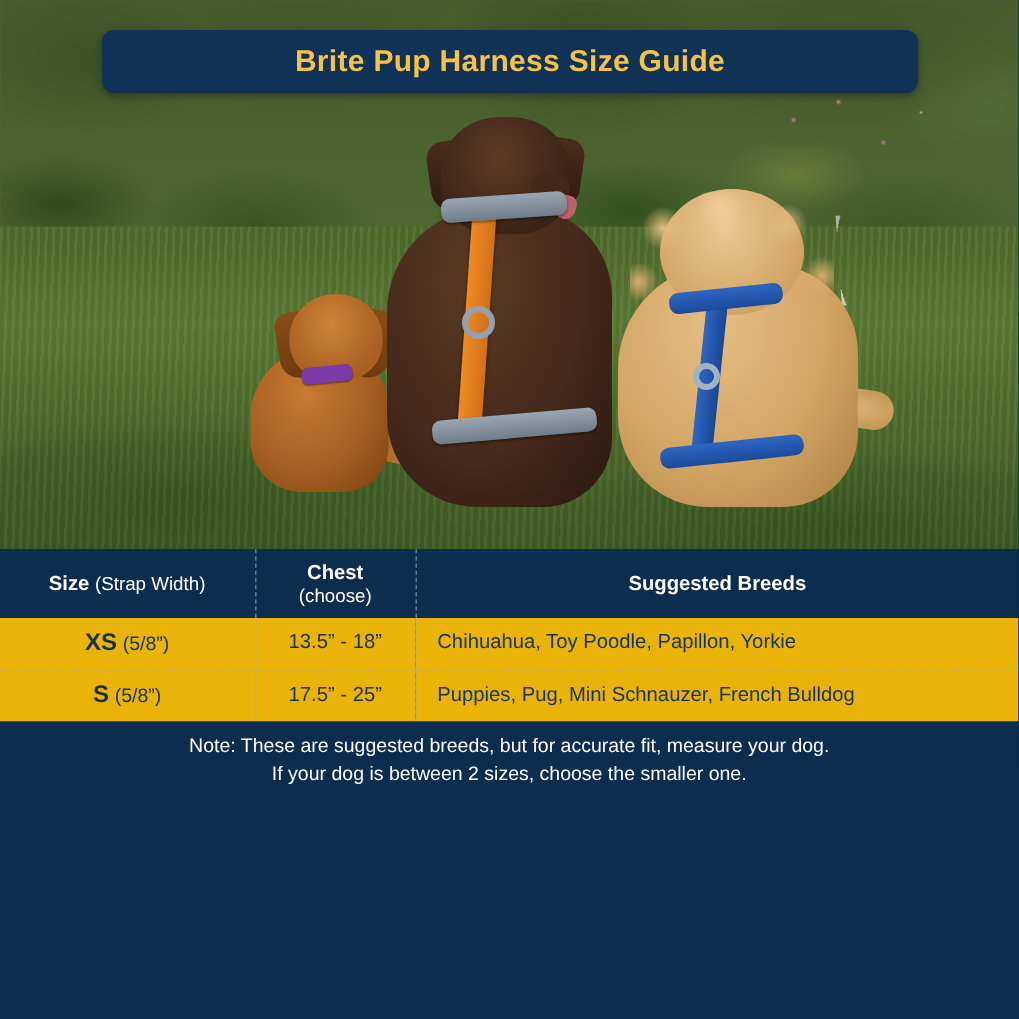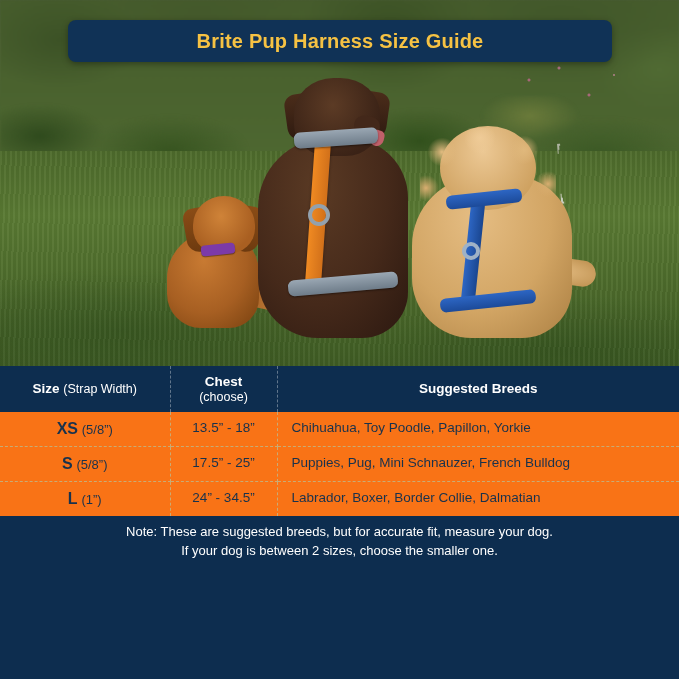--- a/index.html
+++ b/index.html
@@ -257,21 +257,21 @@
     border-right: 1px dashed rgba(255,255,255,.35);
     line-height: 1.15;
   }
   thead th:last-child { border-right: none; }
   th .sub { font-weight: normal; font-size: 12.5px; }
   .col-size { width: 170px; }
   .col-chest { width: 107px; }
   .col-breeds { width: 402px; }
 
   tbody td {
-    background: #f97316;
+    background: #eab308;
     color: #18324d;
     font-size: 13.5px;
     padding: 7px 8px;
     border-bottom: 1px dashed #c9ab74;
     border-right: 1px dashed #c9ab74;
     vertical-align: middle;
     line-height: 1.25;
   }
   tbody tr:last-child td { border-bottom: none; }
   tbody td:last-child { border-right: none; }
@@ -368,28 +368,20 @@
           <td class="breeds">Chihuahua, Toy Poodle, Papillon, Yorkie</td>
         </tr>
         <tr>
           <td class="size">
             <span class="lbl">S</span>
             <span class="w">(5/8”)</span>
           </td>
           <td class="chest">17.5” - 25”</td>
           <td class="breeds">Puppies, Pug, Mini Schnauzer, French Bulldog</td>
         </tr>
-        <tr>
-          <td class="size">
-            <span class="lbl">L</span>
-            <span class="w">(1”)</span>
-          </td>
-          <td class="chest">24” - 34.5”</td>
-          <td class="breeds">Labrador, Boxer, Border Collie, Dalmatian</td>
-        </tr>
       </tbody>
     </table>
   </div>
 
   <div class="note">
     <div>Note: These are suggested breeds, but for accurate fit, measure your dog.</div>
     <div>If your dog is between 2 sizes, choose the smaller one.</div>
   </div>
 
 </div>

